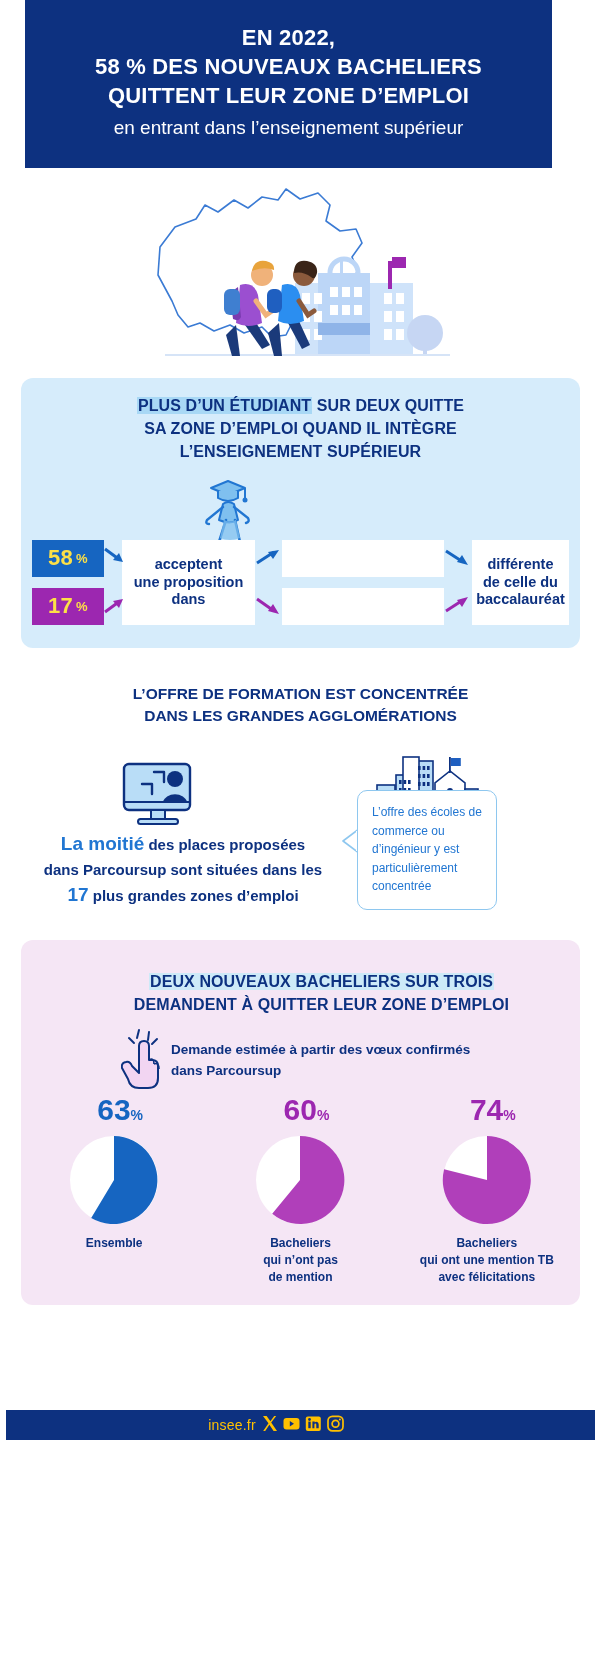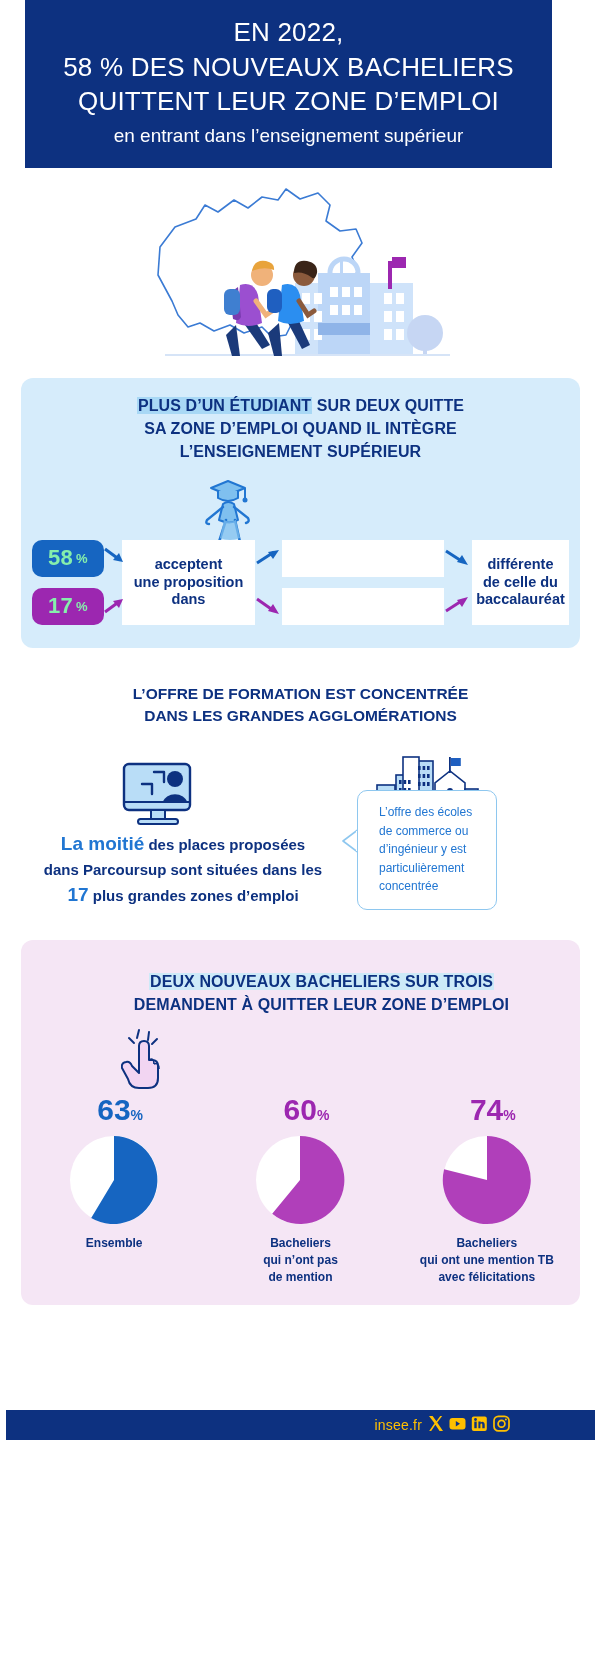--- a/index.html
+++ b/index.html
@@ -24,22 +24,22 @@
     width: 527px; height: 168px;
     background: #0d3180;
     display: flex;
     flex-direction: column;
     align-items: center;
     justify-content: center;
     padding: 6px 20px 10px;
   }
   .header .h-line {
     color: #ffffff;
-    font-weight: normal;
-    font-size: 26px;
+    font-weight: bold;
+    font-size: 22px;
     letter-spacing: 0.2px;
     line-height: 1.32;
     text-align: center;
     white-space: nowrap;
   }
   .header .h-sub {
     color: #ffffff;
     font-size: 19px;
     font-weight: 400;
     line-height: 1.3;
@@ -85,24 +85,23 @@
     position: absolute;
     display: flex;
     align-items: center;
     justify-content: center;
     text-align: center;
     font-weight: bold;
     line-height: 1.22;
   }
   .pct-box {
     width: 72px; height: 37px;
-    color: #86efac;
+    color: #fde047;
     font-size: 22px;
     letter-spacing: 0.3px;
-    border-radius: 10px;
   }
   .pct-box .small { font-size: 13px; font-weight: bold; margin-left: 3px; }
   .b-blue { background: #1665c1; }
   .b-purple { background: #9c27b0; }
   .white-box {
     background: #ffffff;
     color: #0d3180;
     font-size: 14.5px;
   }
   .arrow { position: absolute; }
@@ -134,21 +133,21 @@
   .bubble {
     position: absolute;
     left: 357px; top: 790px;
     width: 140px; height: 120px;
     background: #ffffff;
     border: 1.6px solid #8ec7ef;
     border-radius: 10px;
     color: #2176d2;
     font-size: 12px;
     line-height: 1.55;
-    padding: 12px 21px;
+    padding: 12px 14px;
   }
   .bubble-tail {
     position: absolute;
     left: 341px; top: 828px;
     width: 18px; height: 26px;
   }
 
   
   .card-pink {
     position: absolute;
@@ -219,21 +218,21 @@
     line-height: 1.5;
     padding: 0 40px;
   }
   .foot-bar {
     position: absolute;
     left: 6px; top: 1410px;
     width: 589px; height: 30px;
     background: #0d3180;
     display: flex;
     align-items: center;
-    justify-content: flex-end;
+    justify-content: center;
     padding-right: 85px;
     gap: 5px;
     padding-left: 36px;
   }
   .foot-bar .site {
     color: #ffc000;
     font-size: 14px;
     letter-spacing: 0.2px;
   }
   .foot-bottom {
@@ -480,20 +479,21 @@
           <line x1="18" y1="2" x2="16" y2="10"></line>
           <line x1="28" y1="4" x2="27" y2="12"></line>
           <line x1="8" y1="10" x2="13" y2="15"></line>
           <line x1="36" y1="11" x2="31" y2="16"></line>
         </g>
         <path d="M18 18 q0 -5 5 -5 q5 0 5 5 v14 h3 q6 0 6 6 v12 q0 10 -10 10 h-9 q-9 0 -11 -9 L1 40 q-1 -5 4 -6 q4 -1 6 4 l7 7 Z" fill="#f2d5f2" stroke="#0d3180" stroke-width="2" stroke-linejoin="round"></path>
         <path d="M28 32 q5 -3 5 4" fill="none" stroke="#0d3180" stroke-width="1.6"></path>
         <path d="M33 36 q5 -2 5 5" fill="none" stroke="#0d3180" stroke-width="1.6"></path>
       </svg>
     </div>
+    <div class="hand-text">Demande estimée à partir des vœux confirmés dans Parcoursup</div>
 
     <div class="pies">
 
       <div class="pie-col">
         <div class="pie-val v-blue">
           <span>63</span><span class="small">%</span>
         </div>
         <svg width="92" height="92" viewBox="0 0 92 92">
           <circle cx="46" cy="46" r="44" fill="#ffffff"></circle>
 

